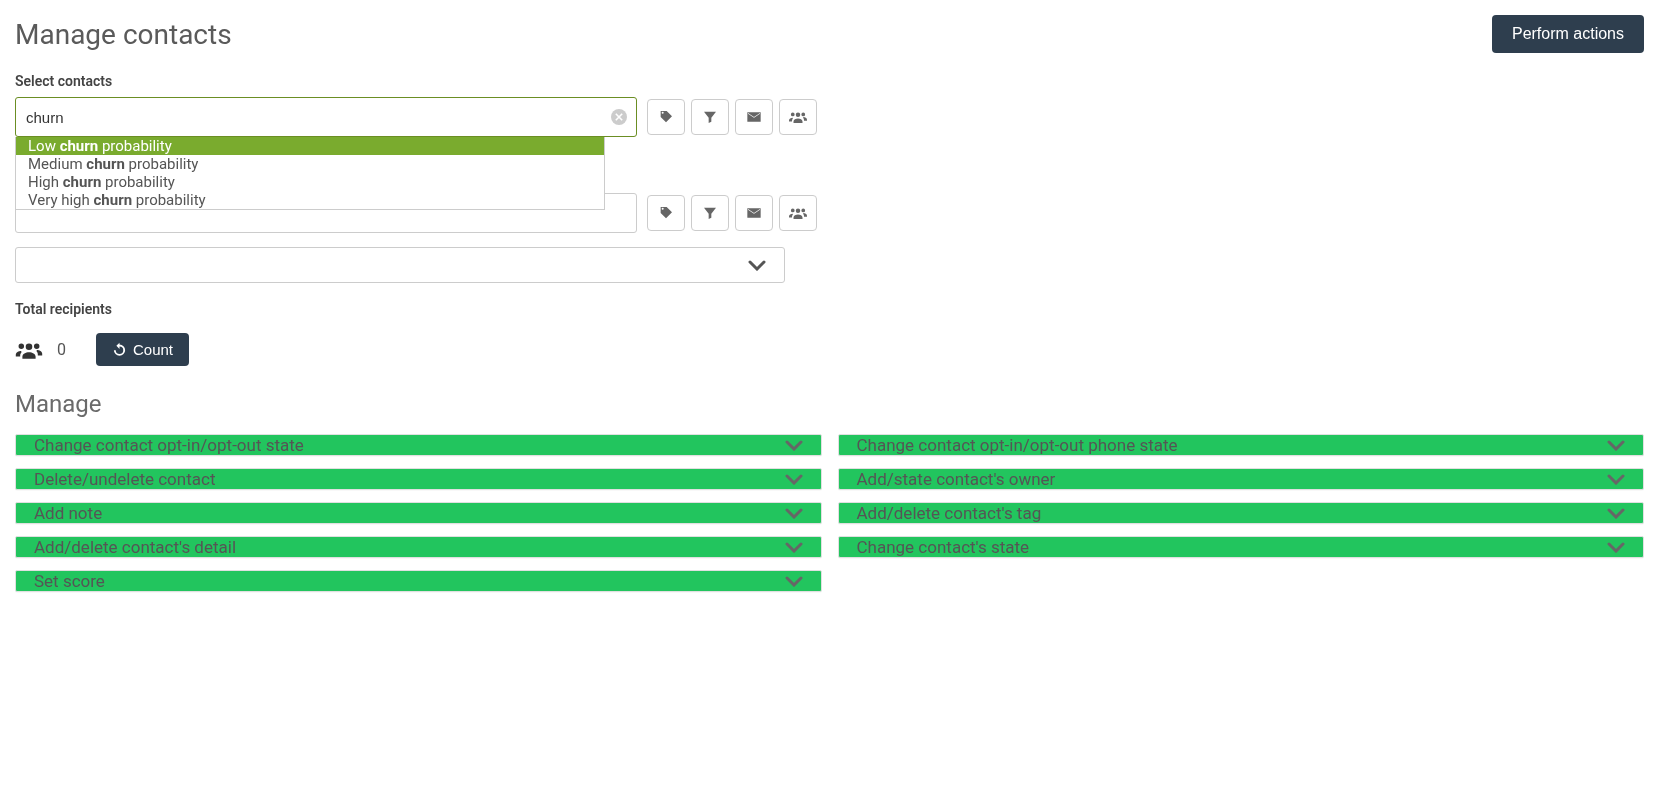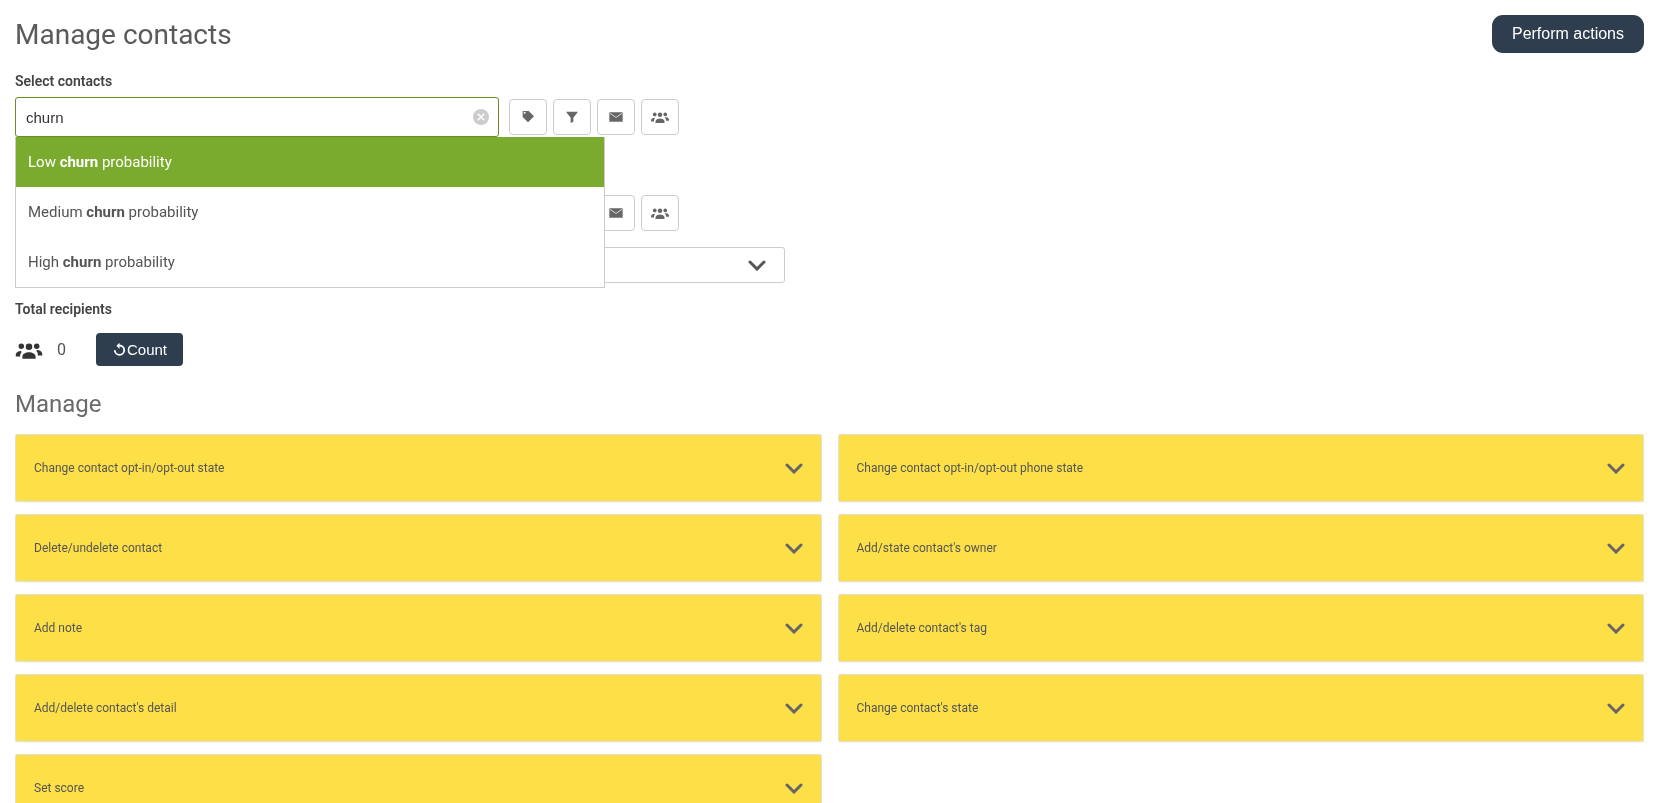--- a/index.html
+++ b/index.html
@@ -19,41 +19,41 @@
   }
   h1 {
     font-size: 28px;
     font-weight: 400;
     color: #5a5a5a;
   }
   .btn-perform {
     background: #2e3e4e;
     color: #fff;
     border: none;
-    border-radius: 11px;
+    border-radius: 4px;
     padding: 10px 20px;
     font-size: 16px;
     cursor: pointer;
   }
   .section-label {
     font-weight: 600;
     color: #444;
     font-size: 14px;
     margin-bottom: 8px;
     display: block;
   }
   .row {
     display: flex;
     align-items: center;
     gap: 10px;
     margin-bottom: 14px;
     position: relative;
   }
   .search-box {
-    width: 484px;
+    width: 622px;
     position: relative;
   }
   .search-input {
     width: 100%;
     height: 40px;
     border: 1px solid #6b8e23;
     border-radius: 3px;
     padding: 6px 34px 6px 10px;
     font-size: 15px;
     color: #333;
@@ -98,21 +98,21 @@
     position: absolute;
     top: 40px;
     left: 0;
     width: 590px;
     background: #fff;
     border: 1px solid #ccc;
     border-top: none;
     z-index: 100;
   }
   .dropdown-item {
-    padding: 16px 12px;
+    padding: 0 12px;
     font-size: 15px;
     color: #555;
     cursor: pointer;
   }
   .dropdown-item.active {
     background: #7aab2e;
     color: #fff;
   }
   .dropdown-item b { font-weight: 700; }
   .expand-row {
@@ -144,42 +144,42 @@
   .btn-count {
     background: #2e3e4e;
     color: #fff;
     border: none;
     border-radius: 4px;
     padding: 8px 16px;
     font-size: 15px;
     cursor: pointer;
     display: flex;
     align-items: center;
-    gap: 0;
+    gap: 6px;
   }
   h2 {
     font-size: 24px;
     font-weight: 400;
     color: #6a6a6a;
     margin-bottom: 16px;
   }
   .actions-grid {
     display: grid;
     grid-template-columns: 1fr 1fr;
     gap: 12px 16px;
   }
   .action-card {
     border: 1px solid #e0e0e0;
     border-radius: 2px;
-    background: #fde047;
-    padding: 26px 18px;
+    background: #22c55e;
+    padding: 0 18px;
     display: flex;
     justify-content: space-between;
     align-items: center;
-    font-size: 12px;
+    font-size: 17px;
     color: #555;
     cursor: pointer;
     box-shadow: 0 1px 1px rgba(0,0,0,0.03);
   }
   .icon {
     display: inline-flex;
     align-items: center;
     justify-content: center;
   }
   svg { display: block; }
@@ -199,20 +199,21 @@
     <input class="search-input" value="churn" style="">
     <span class="clear-icon">
       <svg viewBox="0 0 10 10" width="8" height="8">
           <path d="M1 1 L9 9 M9 1 L1 9" stroke="#fff" stroke-width="2"></path>
         </svg>
     </span>
     <div class="dropdown-panel" id="dropdown">
         <div class="dropdown-item active">Low <b>churn</b> probability</div>
         <div class="dropdown-item">Medium <b>churn</b> probability</div>
         <div class="dropdown-item">High <b>churn</b> probability</div>
+        <div class="dropdown-item">Very high <b>churn</b> probability</div>
       </div>
   </div>
   <div class="icon-buttons">
     <button class="icon-btn">
       <span class="icon">
         <svg width="16" height="16" viewBox="0 0 24 24" fill="#666">
             <path d="M21 11l-8-8H4v9l8 8 9-9zM7 7a1.5 1.5 0 110-3 1.5 1.5 0 010 3z"></path>
           </svg>
       </span>
     </button>

